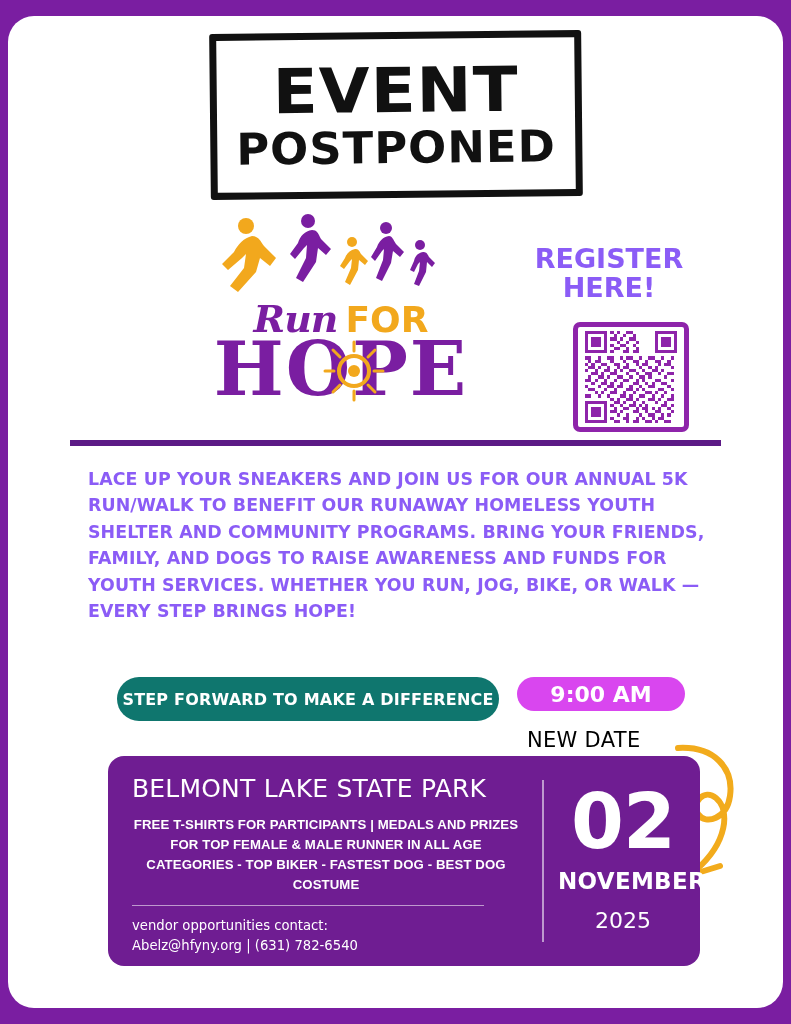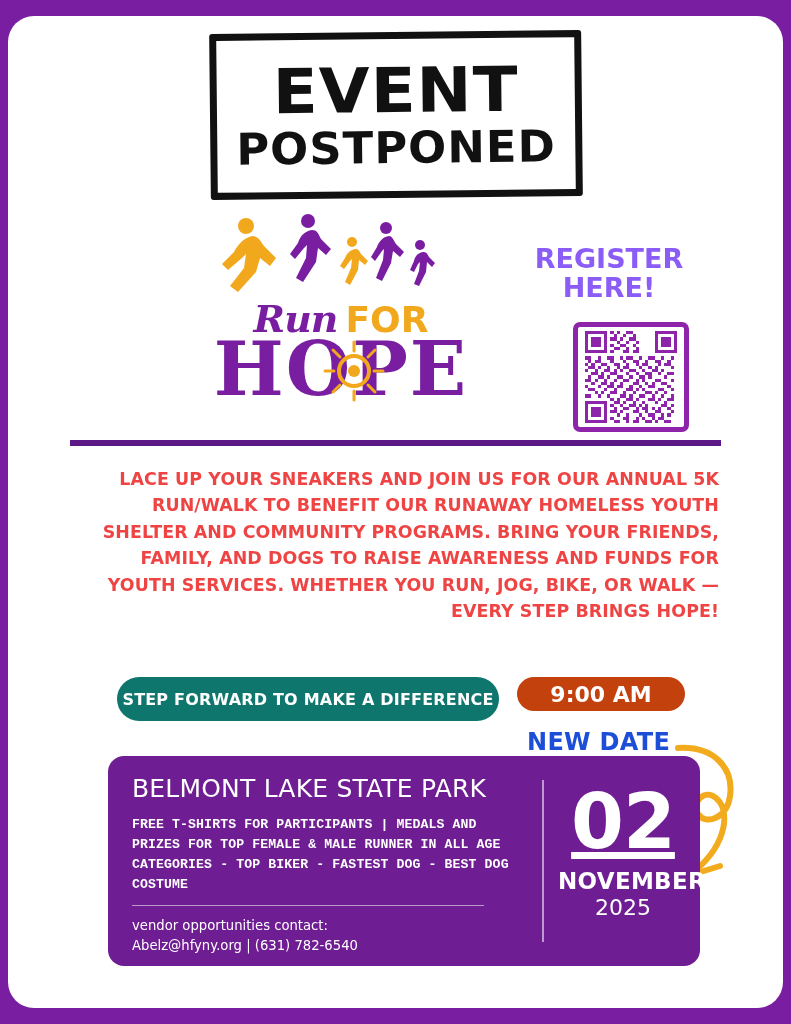--- a/index.html
+++ b/index.html
@@ -171,26 +171,26 @@
     height: 6px;
     background: #5c1a86;
   }
 
   
   .body-copy {
     position: absolute;
     left: 64px;
     right: 64px;
     top: 450px;
-    text-align: right;
+    text-align: left;
     font-family: "DejaVu Sans", sans-serif;
     font-weight: bold;
     font-size: 17.4px;
     line-height: 1.52;
-    color: #ef4444;
+    color: #8b5cf6;
     letter-spacing: 0.1px;
     margin-left: 16px;
   }
 
   
   .pill-step {
     position: absolute;
     left: 109px;
     top: 661px;
     width: 382px;
@@ -205,40 +205,40 @@
     font-weight: bold;
     font-size: 16px;
     letter-spacing: 0.2px;
   }
   .pill-time {
     position: absolute;
     left: 509px;
     top: 661px;
     width: 168px;
     height: 34px;
-    background: #c2410c;
+    background: #d946ef;
     border-radius: 22px;
     display: flex;
     align-items: center;
     justify-content: center;
     color: #ffffff;
     font-family: "DejaVu Sans", sans-serif;
     font-weight: bold;
     font-size: 22px;
   }
 
   
   .new-date-label {
     position: absolute;
     left: 519px;
     top: 712px;
     font-family: "DejaVu Sans", sans-serif;
-    font-weight: bold;
-    font-size: 24px;
-    color: #1d4ed8;
+    font-weight: normal;
+    font-size: 21px;
+    color: #000000;
     letter-spacing: 0.3px;
   }
   .arrow {
     position: absolute;
     left: 660px;
     top: 726px;
     width: 72px;
     height: 150px;
   }
 
@@ -261,25 +261,26 @@
     color: #ffffff;
   }
   .venue {
     font-family: "DejaVu Sans", sans-serif;
     font-weight: normal;
     font-size: 25px;
     letter-spacing: 0.2px;
     margin-bottom: 12px;
   }
   .perks {
-    font-family: Liberation Mono, monospace;
+    font-family: Liberation Sans, sans-serif;
     font-weight: bold;
     font-size: 13.2px;
     line-height: 1.52;
     letter-spacing: 0.1px;
+    text-align: center;
   }
   .rule {
     margin: 10px 0 10px 0;
     height: 1px;
     background: rgba(255,255,255,0.55);
     width: 352px;
   }
   .contact {
     font-family: "DejaVu Sans", sans-serif;
     font-size: 13.2px;
@@ -302,33 +303,32 @@
     text-align: center;
     color: #ffffff;
   }
   .day-num {
     font-family: "DejaVu Sans", sans-serif;
     font-weight: bold;
     font-size: 76px;
     line-height: 0.95;
     letter-spacing: -1px;
     margin-top: 12px;
-    text-decoration: underline;
   }
   .month {
     font-family: "DejaVu Sans", sans-serif;
     font-weight: bold;
     font-size: 23px;
     margin-top: 10px;
     letter-spacing: 0.3px;
   }
   .year {
     font-family: "DejaVu Sans", sans-serif;
     font-size: 22px;
-    margin-top: 1px;
+    margin-top: 14px;
   }
 </style>
 </head>
 <body>
 
 <div class="poster">
   <div class="card">
 
     <div class="stamp">
       <div class="stamp-line1">EVENT</div>

